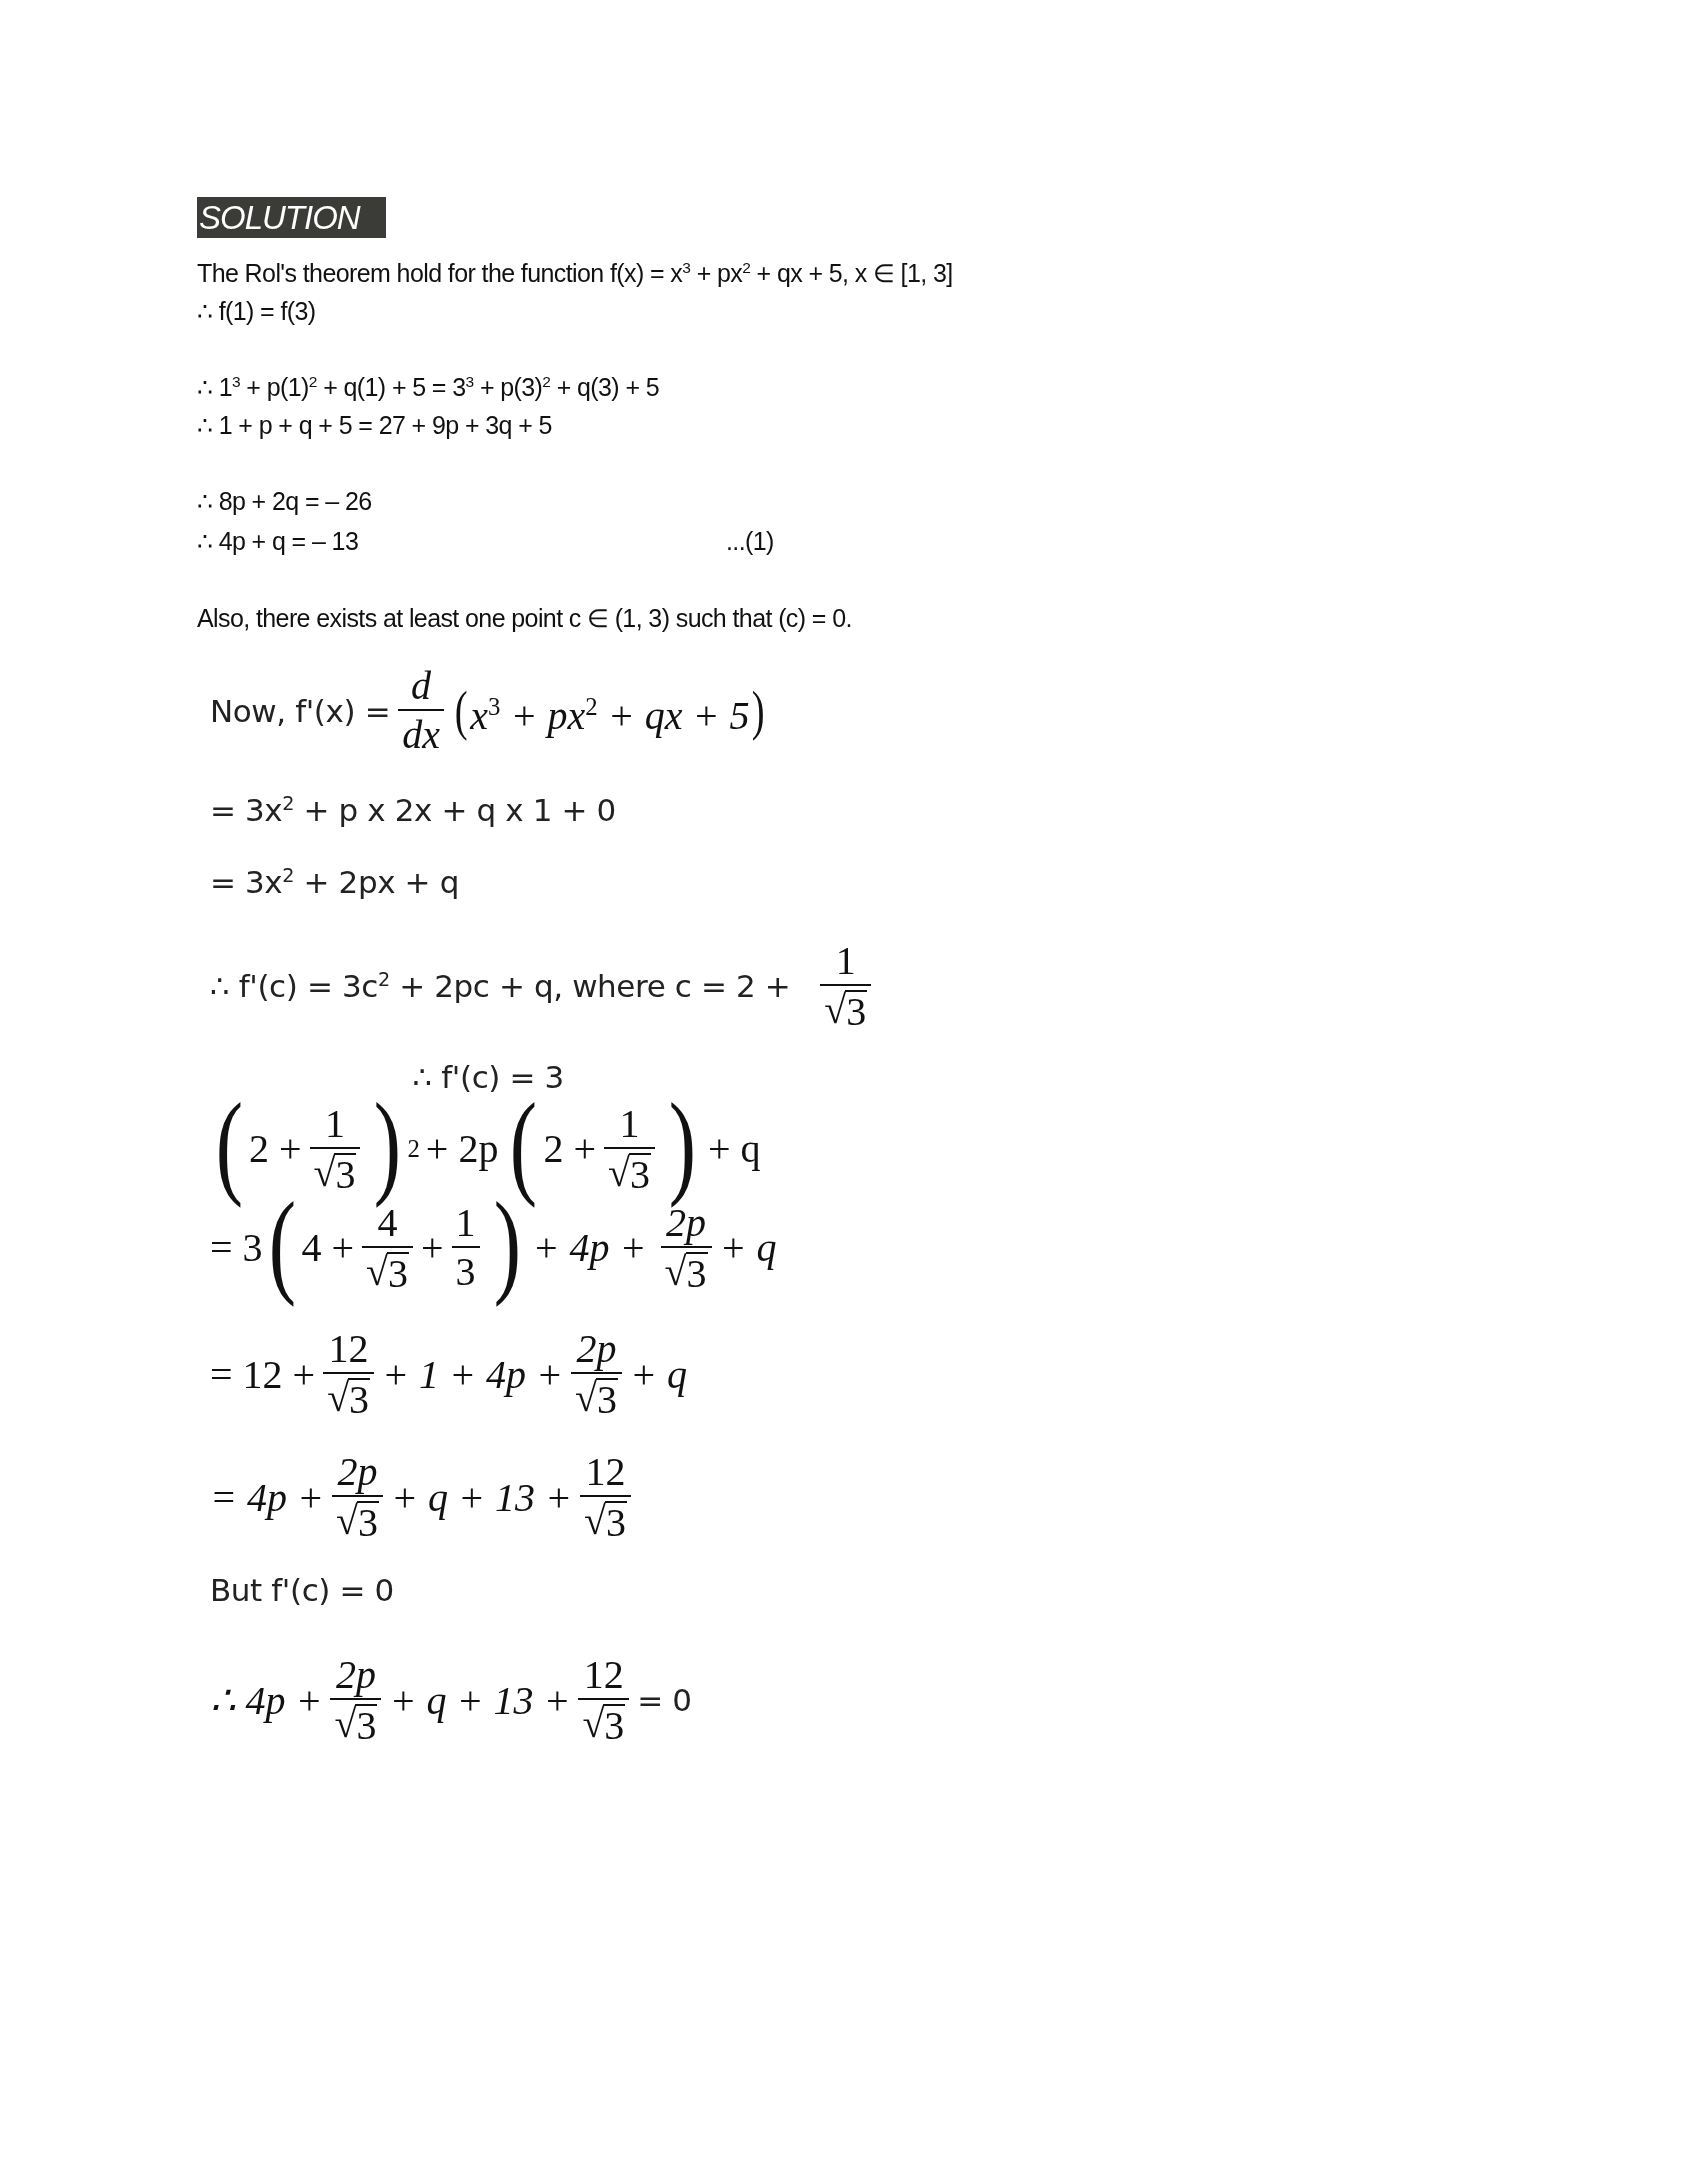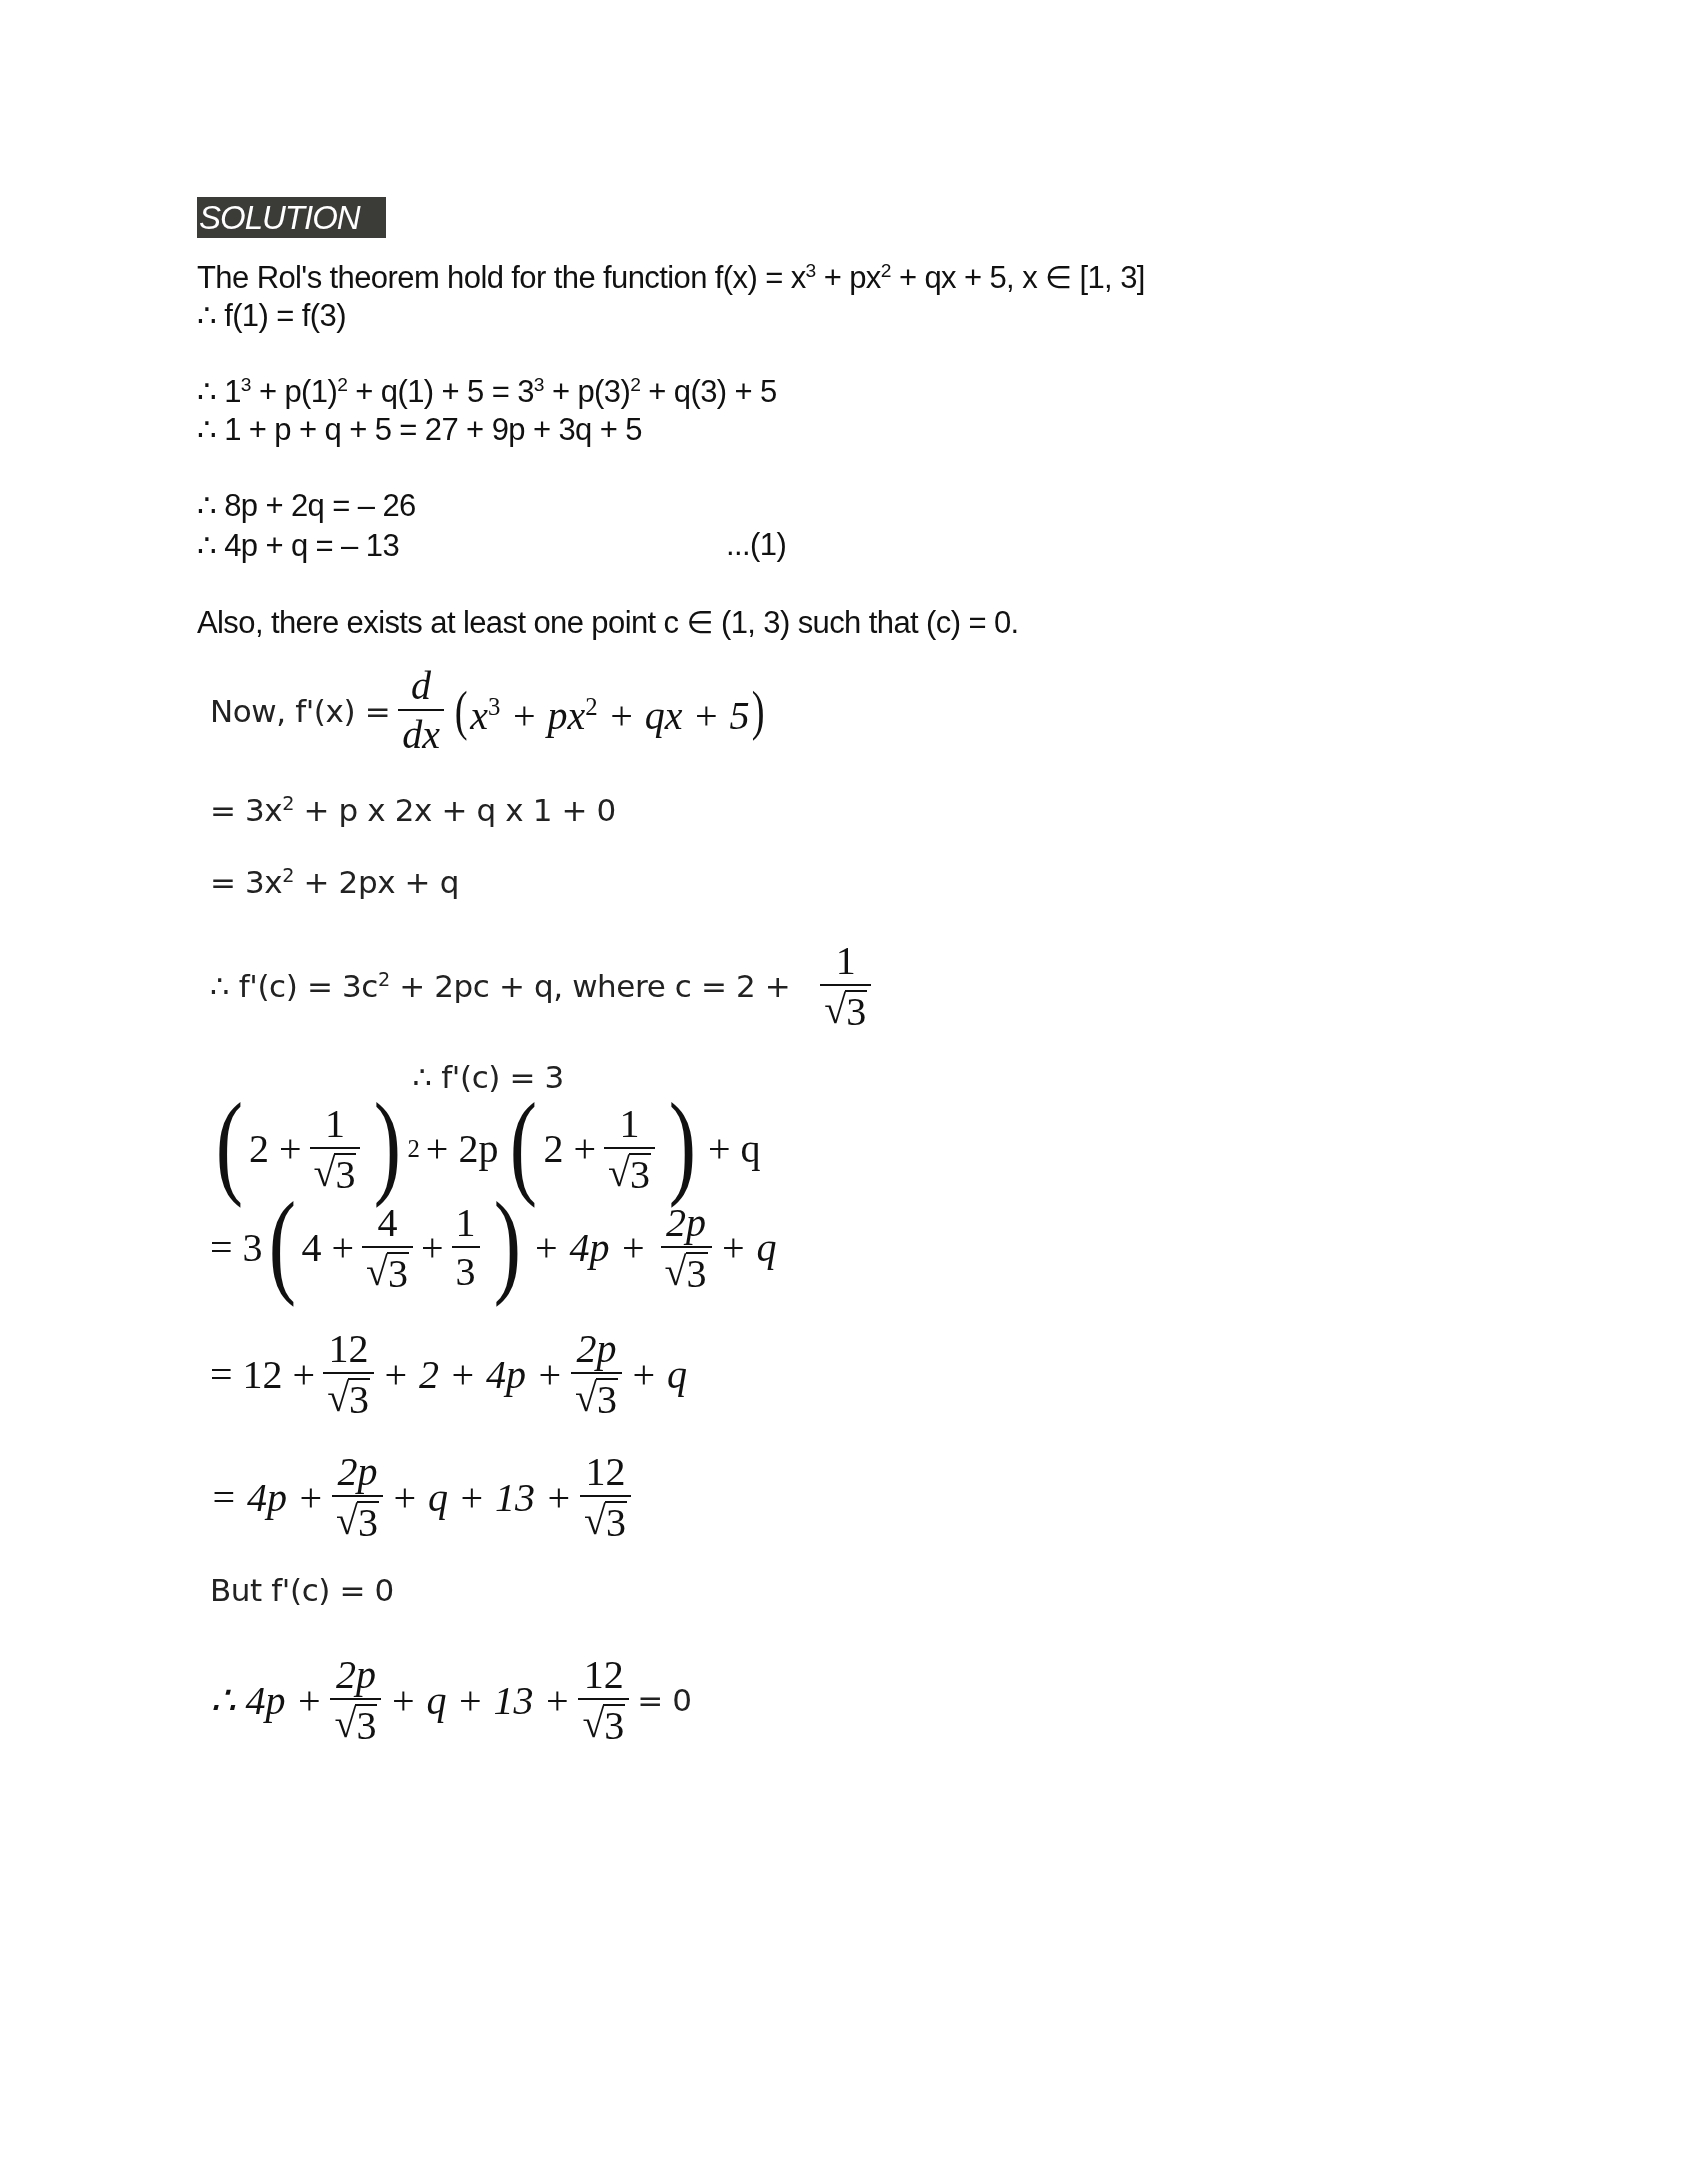--- a/index.html
+++ b/index.html
@@ -1,18 +1,18 @@
 <!DOCTYPE html>
 <html><head>
 <meta charset="utf-8">
 <style>
   html, body { margin: 0; padding: 0; background: #ffffff; }
   body { width: 1683px; height: 2178px; position: relative; overflow: hidden; color: #111; }
   .abs { position: absolute; white-space: nowrap; }
-  .sans { font-family: "Liberation Sans", sans-serif; font-size: 31px; letter-spacing: -0.6px; }
+  .sans { font-family: "Liberation Sans", sans-serif; font-size: 25px; letter-spacing: -0.6px; }
   .calib { font-family: "DejaVu Sans", sans-serif; font-size: 31px; color: #222; letter-spacing: -0.4px; }
   .serif { font-family: "Liberation Serif", serif; font-size: 40px; color: #111; }
   .serif i { font-style: italic; }
   .sol {
     left: 197px; top: 197px; width: 189px; height: 41px;
     background: #3b3b38; color: #fff;
     font-family: "Liberation Sans", sans-serif; font-style: italic; font-size: 33px;
     line-height: 41px; letter-spacing: -1px; padding-left: 2px; box-sizing: border-box;
   }
   sup { font-size: 0.62em; vertical-align: 0.55em; line-height: 0; }
@@ -141,21 +141,21 @@
 <div class="abs math" style="left:210px; top:1317px; height:114px;">
   <span class="serif math">
     <span>= 12 + </span>
     <span class="frac">
         <span class="num">12</span>
         <span class="den"><span class="sqrt">
             <span class="rad">√</span>
             <span class="arg">3</span>
           </span></span>
       </span>
-    <i>+ 2 + 4p + </i>
+    <i>+ 1 + 4p + </i>
     <span class="frac">
         <i class="num">2p</i>
         <span class="den"><span class="sqrt">
             <span class="rad">√</span>
             <span class="arg">3</span>
           </span></span>
       </span>
     <i>+ q</i>
   </span>
 </div>

